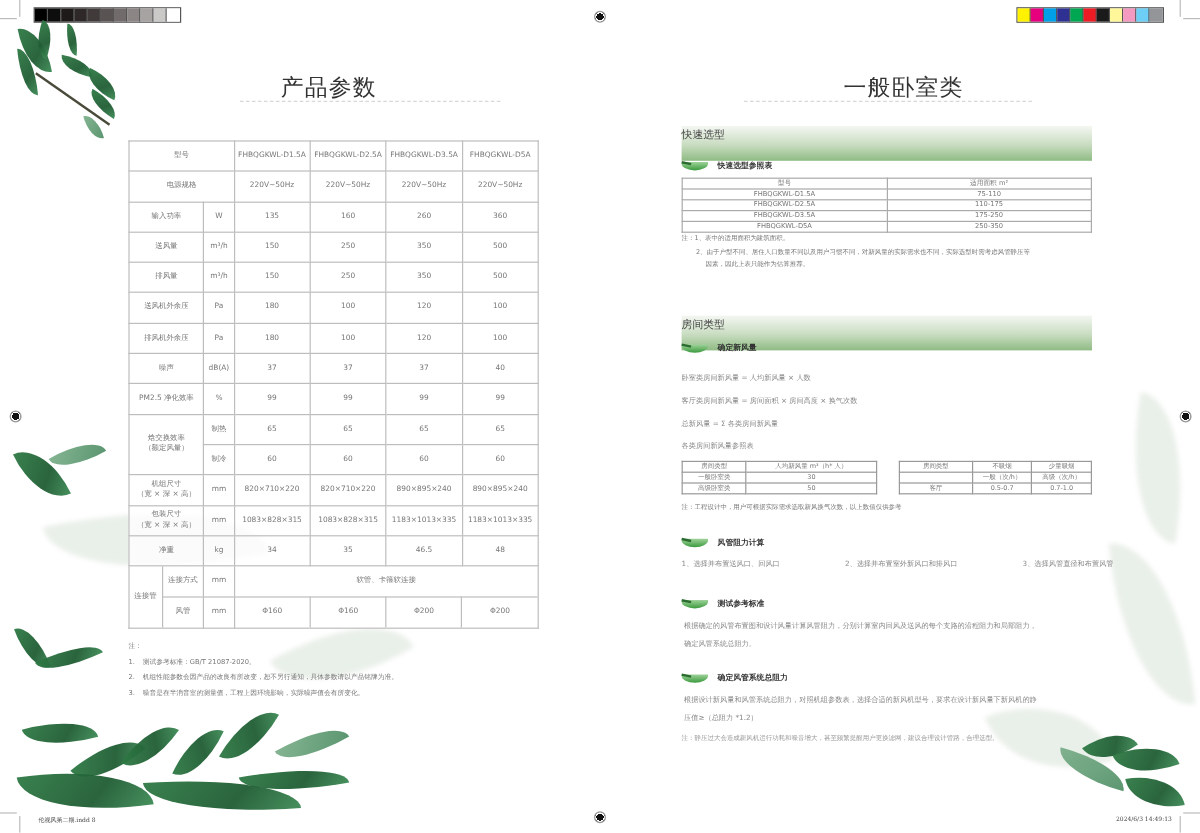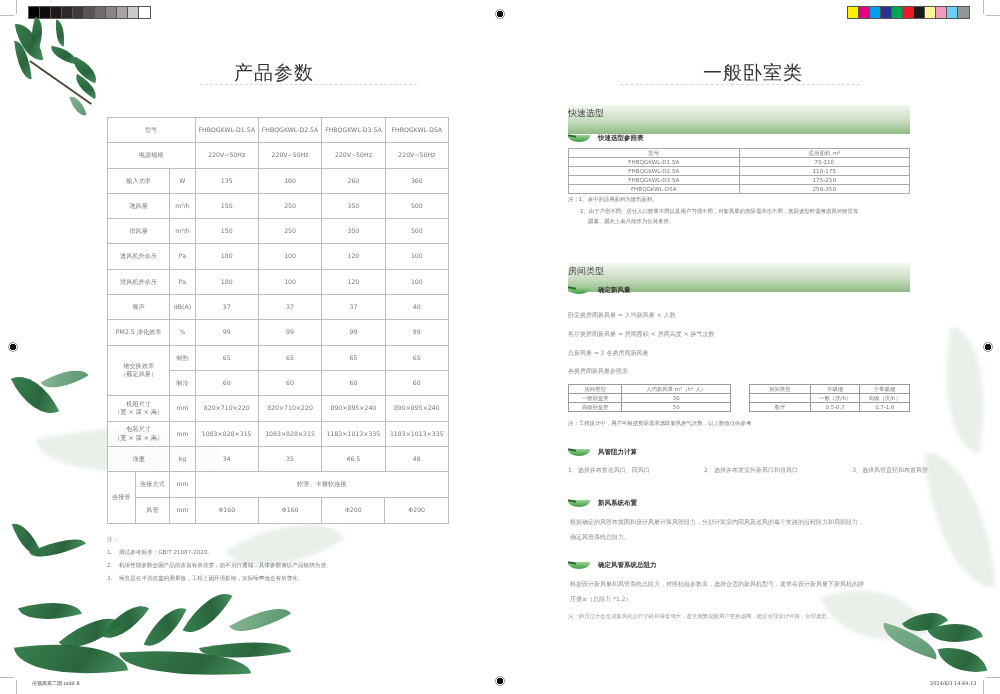--- a/index.html
+++ b/index.html
@@ -415,21 +415,21 @@
   <span>风管阻力计算</span>
 </div>
 <div class="steps">
   <span>1、选择并布置送风口、回风口</span>
   <span>2、选择并布置室外新风口和排风口</span>
   <span>3、选择风管直径和布置风管</span>
 </div>
 
 <div class="sub-head" style="top:499px;">
   <span class="leaf-icon"></span>
-  <span>新风系统布置</span>
+  <span>测试参考标准</span>
 </div>
 <div class="para" style="top:514px;">
   <div>根据确定的风管布置图和设计风量计算风管阻力，分别计算室内回风及送风的每个支路的沿程阻力和局部阻力，</div>
   <div>确定风管系统总阻力。</div>
 </div>
 
 <div class="sub-head" style="top:561px;">
   <span class="leaf-icon"></span>
   <span>确定风管系统总阻力</span>
 </div>

